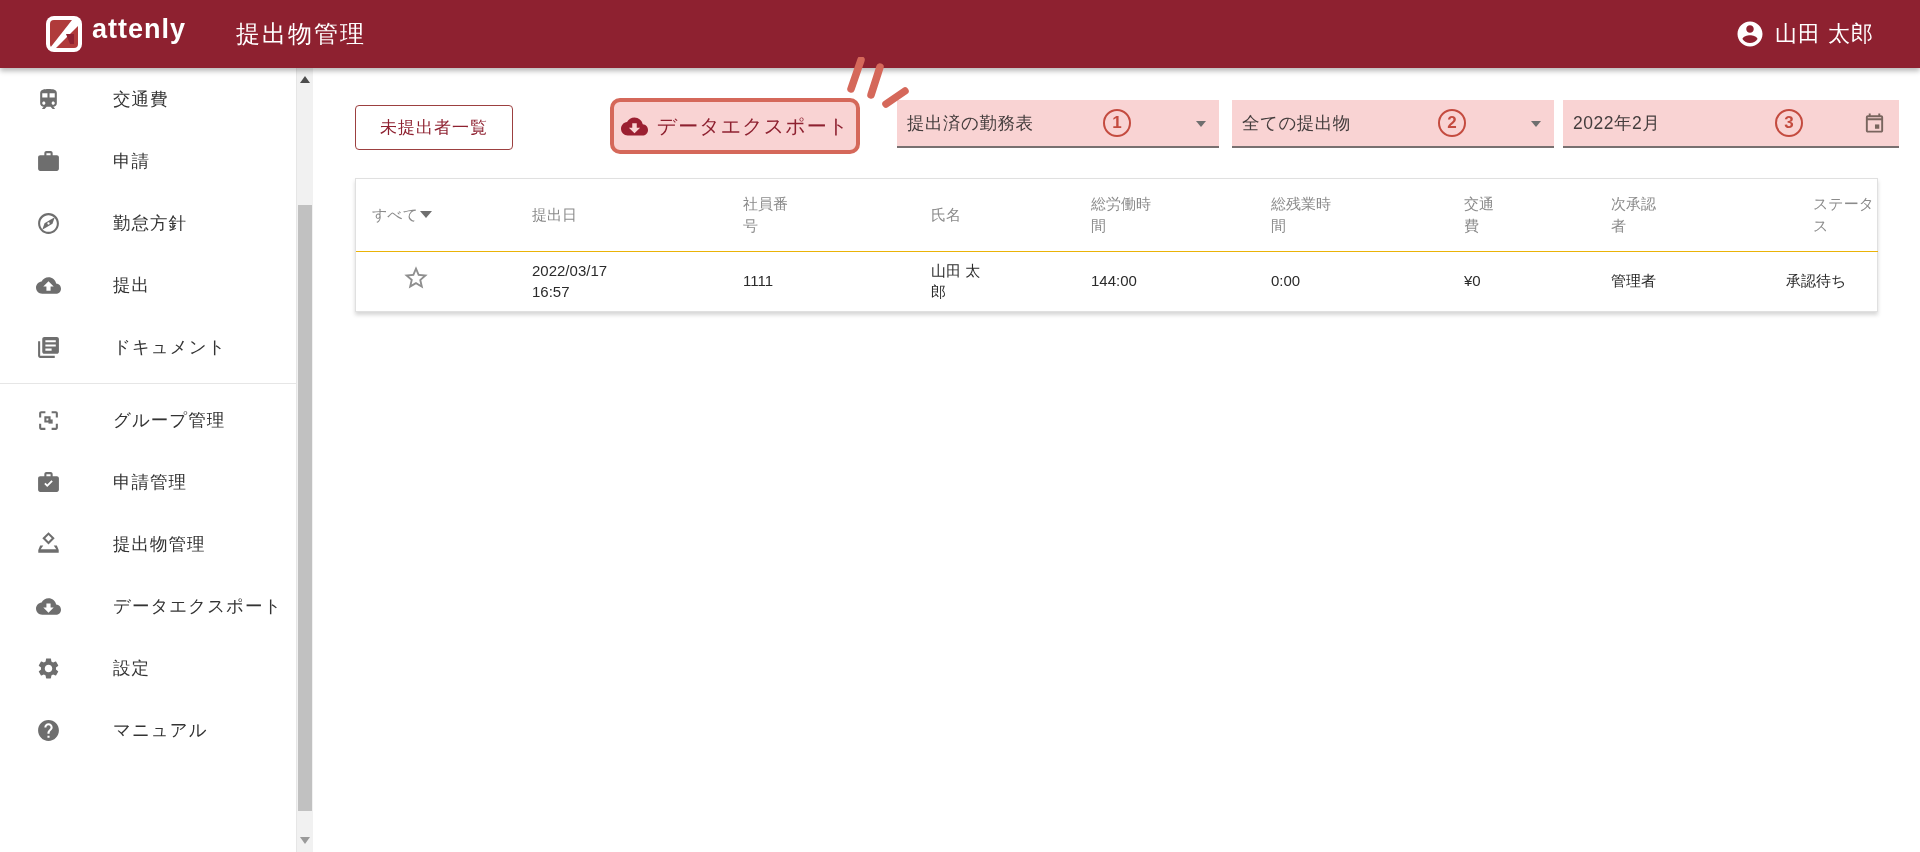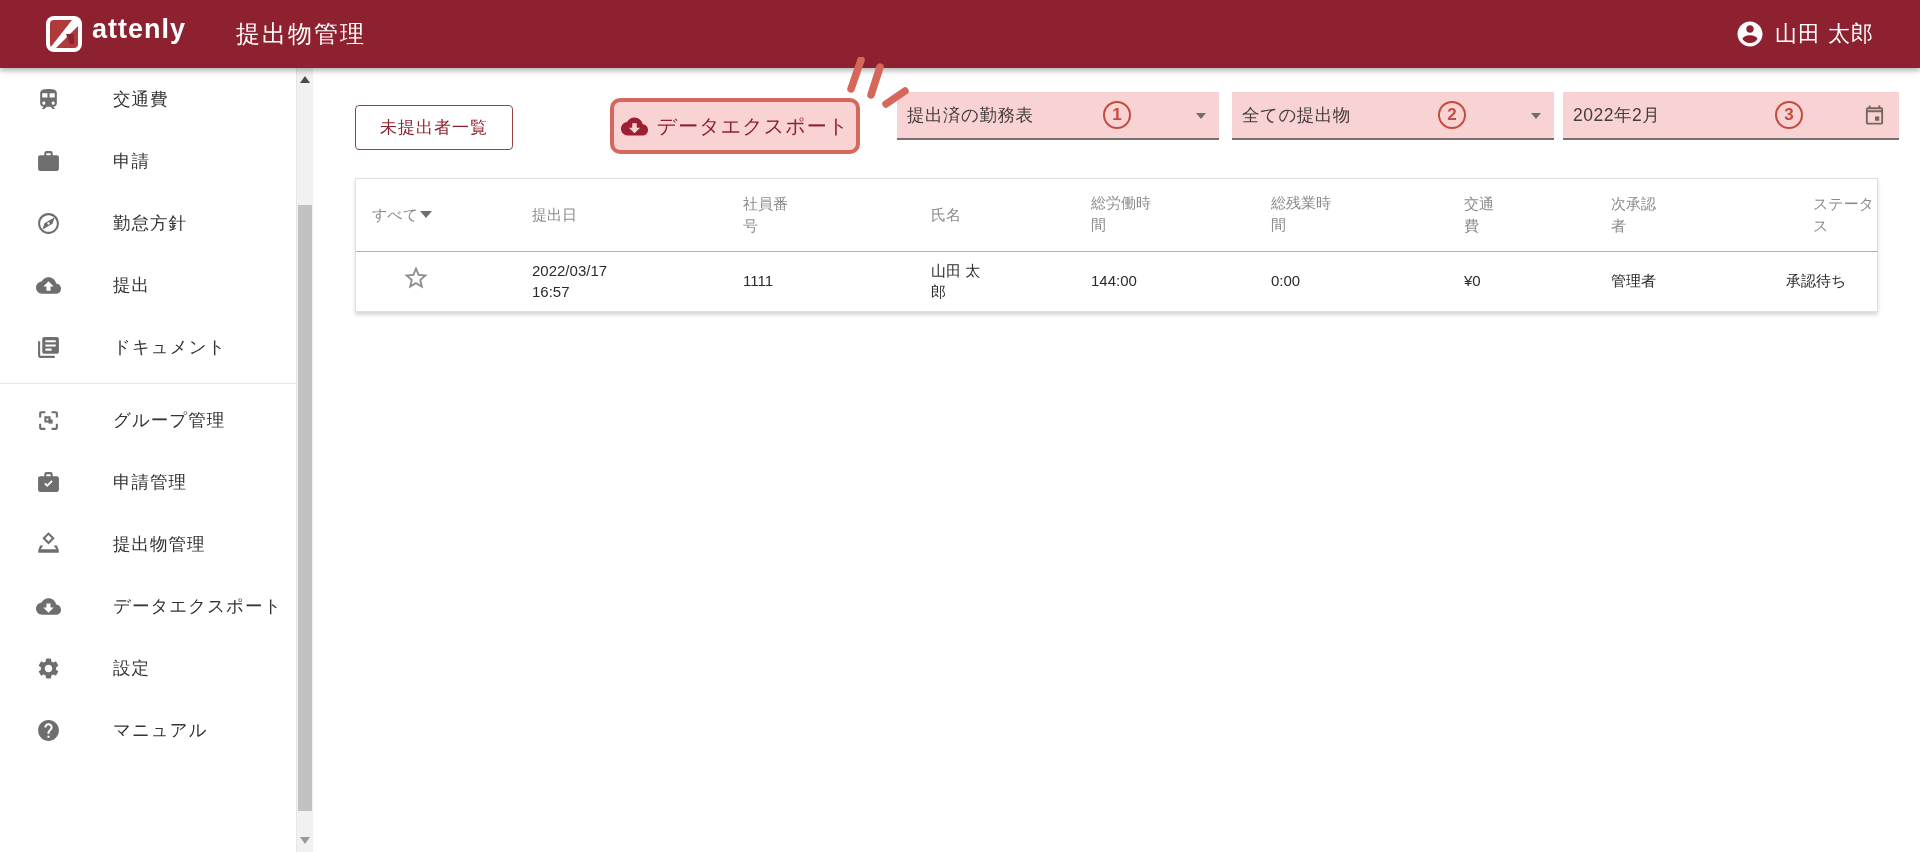--- a/index.html
+++ b/index.html
@@ -47,21 +47,21 @@
   .btn-export { position:absolute; left:297px; top:30px; height:56px; width:250px;
     background:#f9d3d3; border:4px solid #d5685a; border-radius:10px;
     display:flex; align-items:center; justify-content:center; gap:9px; cursor:pointer;
     font-family:inherit; }
   .btn-export svg { width:27px; height:27px; fill:#9b1f31; }
   .btn-export span { color:#8e2130; font-size:20px; letter-spacing:1px; }
 
   .emphasis { position:absolute; left:518px; top:-11px; width:86px; height:66px; z-index:30; }
   .emphasis line { stroke:#d5685a; stroke-width:7.5; stroke-linecap:round; }
 
-  .filter { position:absolute; top:24px; height:48px; background:#f9d3d3;
+  .filter { position:absolute; top:32px; height:48px; background:#f9d3d3;
     border-bottom:2px solid #787070; cursor:pointer; }
   .filter-value { position:absolute; left:10px; top:50%; transform:translateY(-50%);
     font-size:17.5px; color:#443d3d; letter-spacing:.5px; white-space:nowrap; }
   .badge-circle { position:absolute; top:50%; transform:translateY(-50%);
     width:28px; height:28px; border:2.5px solid #c44b3f; border-radius:50%;
     color:#c44b3f; font-weight:bold; font-size:17px;
     display:flex; align-items:center; justify-content:center; }
   .caret { position:absolute; right:13px; top:50%; margin-top:-2px; width:0; height:0;
     border-left:5.5px solid transparent; border-right:5.5px solid transparent;
     border-top:6.5px solid #6f6f6f; }
@@ -79,21 +79,21 @@
   .table-card { position:absolute; left:42px; top:110px; width:1523px;
     border:1px solid #e0e0e0; background:#fff;
     box-shadow:0 3px 4px rgba(0,0,0,.16); }
   table { border-collapse:collapse; width:100%; table-layout:fixed; }
   th,td { text-align:left; vertical-align:middle; padding:0 0 0 16px; font-weight:normal; }
   thead tr { height:72px; }
   tbody tr { height:60px; border-top:1px solid #eab308; }
   th { color:#8b8b8b; font-size:15px; line-height:1.45; }
   td { color:#2b2b2b; font-size:15px; line-height:1.45; }
   .hwrap { display:block; }
-  .w48{width:48px;} .w62{width:62px;font-family:Liberation Serif, serif;} .w32{width:32px;} .w64{width:64px;margin-left:27px;}
+  .w48{width:48px;} .w62{width:62px;} .w32{width:32px;} .w64{width:64px;margin-left:27px;}
   .cell-wrap-date { display:block; width:88px; }
   .cell-wrap-name { display:block; width:60px; word-break:break-all; }
   .th-select { display:flex; align-items:center; gap:2px; cursor:pointer; }
   .th-select .caret2 { width:0; height:0; border-left:6px solid transparent;
     border-right:6px solid transparent; border-top:7px solid #6f6f6f; }
   .star-cell { padding-left:46px; }
   .star-cell svg { width:28px; height:28px; fill:#8f8f8f; cursor:pointer; }
 </style>
 </head>
 <body>

